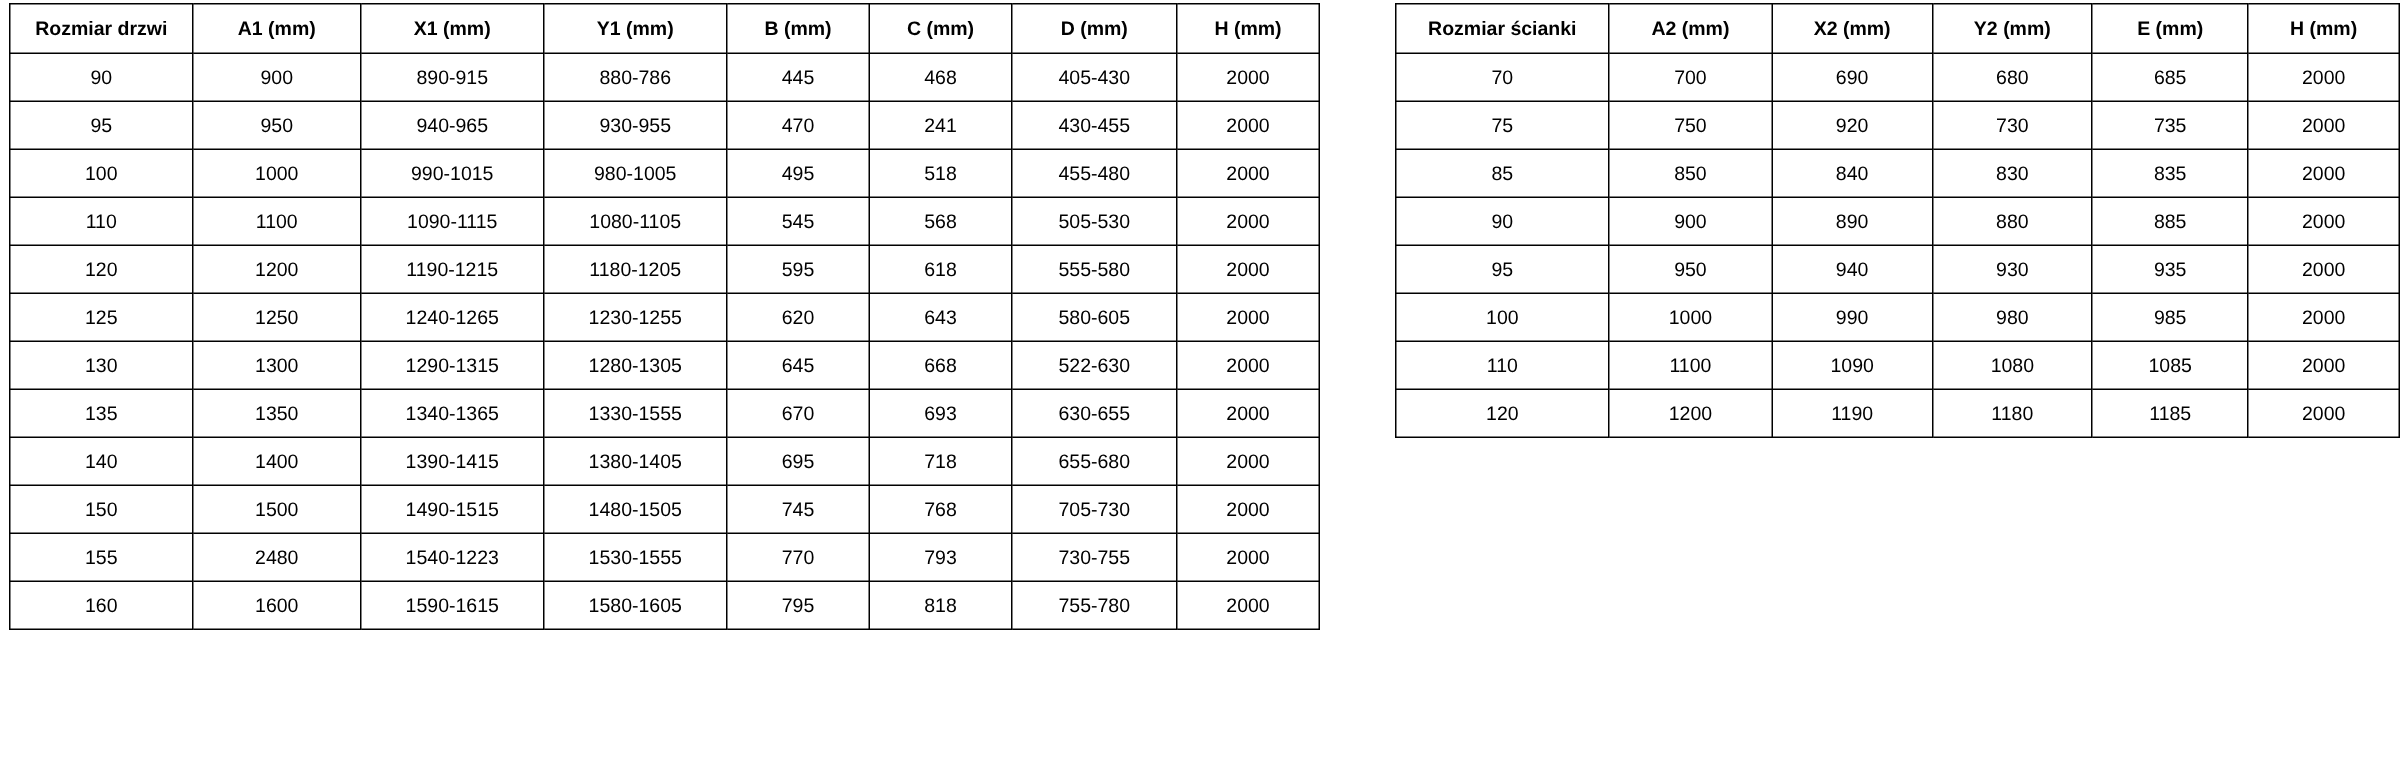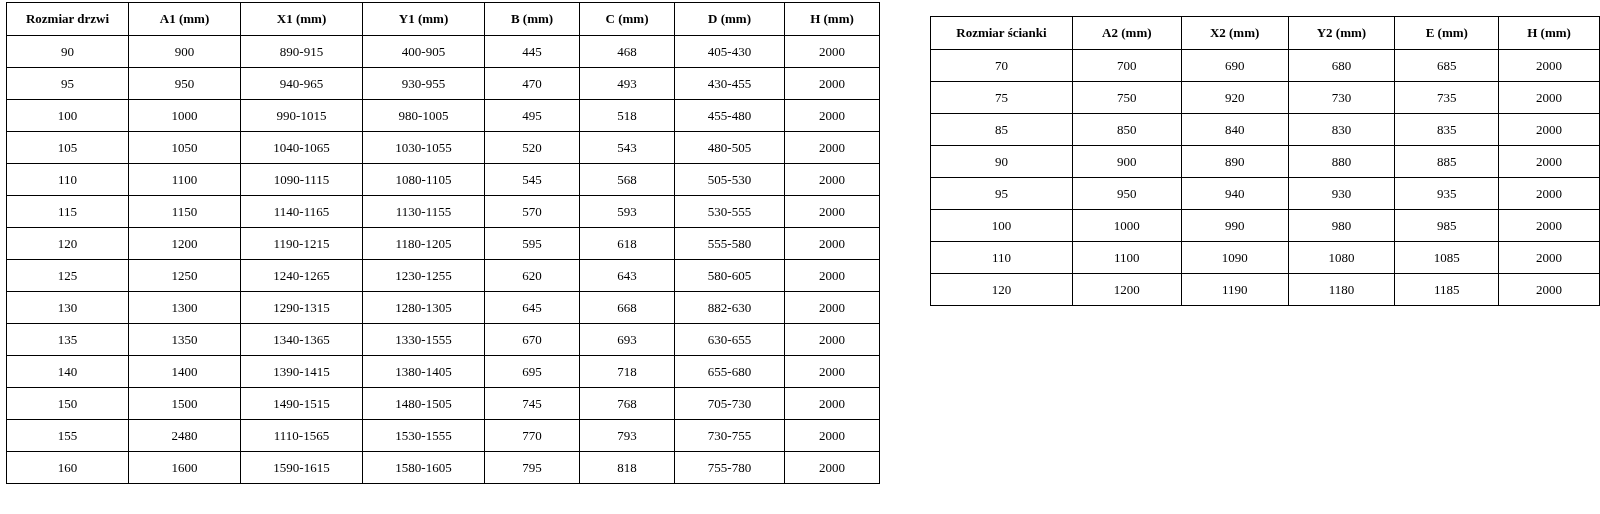--- a/index.html
+++ b/index.html
@@ -11,21 +11,20 @@
     width: 1600px;
     height: 514px;
     font-family: "Liberation Sans", sans-serif;
     color: #000000;
     overflow: hidden;
   }
   .page {
     position: relative;
     width: 1600px;
     height: 514px;
-    font-family: Liberation Serif, serif;
   }
   table.spec {
     border-collapse: collapse;
     table-layout: fixed;
     font-size: 13px;
   }
   table.spec th,
   table.spec td {
     border: 1px solid #000000;
     text-align: center;
@@ -53,21 +52,21 @@
   #door-table col.c3 { width: 122px; }
   #door-table col.c4 { width: 95px; }
   #door-table col.c5 { width: 95px; }
   #door-table col.c6 { width: 110px; }
   #door-table col.c7 { width: 95px; }
 
   
   #wall-table-wrap {
     position: absolute;
     left: 930px;
-    top: 16px;
+    top: 2px;
   }
   #wall-table col.c0 { width: 143px; }
   #wall-table col.c1 { width: 110px; }
   #wall-table col.c2 { width: 108px; }
   #wall-table col.c3 { width: 108px; }
   #wall-table col.c4 { width: 105px; }
   #wall-table col.c5 { width: 102px; }
 </style>
 </head>
 <body>
@@ -96,77 +95,57 @@
           <th>C (mm)</th>
           <th>D (mm)</th>
           <th>H (mm)</th>
         </tr>
       </thead>
       <tbody>
         <tr>
           <td>90</td>
           <td>900</td>
           <td>890-915</td>
-          <td>400-905</td>
+          <td>880-786</td>
           <td>445</td>
           <td>468</td>
           <td>405-430</td>
           <td>2000</td>
         </tr>
         <tr>
           <td>95</td>
           <td>950</td>
           <td>940-965</td>
           <td>930-955</td>
           <td>470</td>
-          <td>493</td>
+          <td>241</td>
           <td>430-455</td>
           <td>2000</td>
         </tr>
         <tr>
           <td>100</td>
           <td>1000</td>
           <td>990-1015</td>
           <td>980-1005</td>
           <td>495</td>
           <td>518</td>
           <td>455-480</td>
           <td>2000</td>
         </tr>
         <tr>
-          <td>105</td>
-          <td>1050</td>
-          <td>1040-1065</td>
-          <td>1030-1055</td>
-          <td>520</td>
-          <td>543</td>
-          <td>480-505</td>
-          <td>2000</td>
-        </tr>
-        <tr>
           <td>110</td>
           <td>1100</td>
           <td>1090-1115</td>
           <td>1080-1105</td>
           <td>545</td>
           <td>568</td>
           <td>505-530</td>
           <td>2000</td>
         </tr>
         <tr>
-          <td>115</td>
-          <td>1150</td>
-          <td>1140-1165</td>
-          <td>1130-1155</td>
-          <td>570</td>
-          <td>593</td>
-          <td>530-555</td>
-          <td>2000</td>
-        </tr>
-        <tr>
           <td>120</td>
           <td>1200</td>
           <td>1190-1215</td>
           <td>1180-1205</td>
           <td>595</td>
           <td>618</td>
           <td>555-580</td>
           <td>2000</td>
         </tr>
         <tr>
@@ -179,21 +158,21 @@
           <td>580-605</td>
           <td>2000</td>
         </tr>
         <tr>
           <td>130</td>
           <td>1300</td>
           <td>1290-1315</td>
           <td>1280-1305</td>
           <td>645</td>
           <td>668</td>
-          <td>882-630</td>
+          <td>522-630</td>
           <td>2000</td>
         </tr>
         <tr>
           <td>135</td>
           <td>1350</td>
           <td>1340-1365</td>
           <td>1330-1555</td>
           <td>670</td>
           <td>693</td>
           <td>630-655</td>
@@ -215,21 +194,21 @@
           <td>1490-1515</td>
           <td>1480-1505</td>
           <td>745</td>
           <td>768</td>
           <td>705-730</td>
           <td>2000</td>
         </tr>
         <tr>
           <td>155</td>
           <td>2480</td>
-          <td>1110-1565</td>
+          <td>1540-1223</td>
           <td>1530-1555</td>
           <td>770</td>
           <td>793</td>
           <td>730-755</td>
           <td>2000</td>
         </tr>
         <tr>
           <td>160</td>
           <td>1600</td>
           <td>1590-1615</td>

